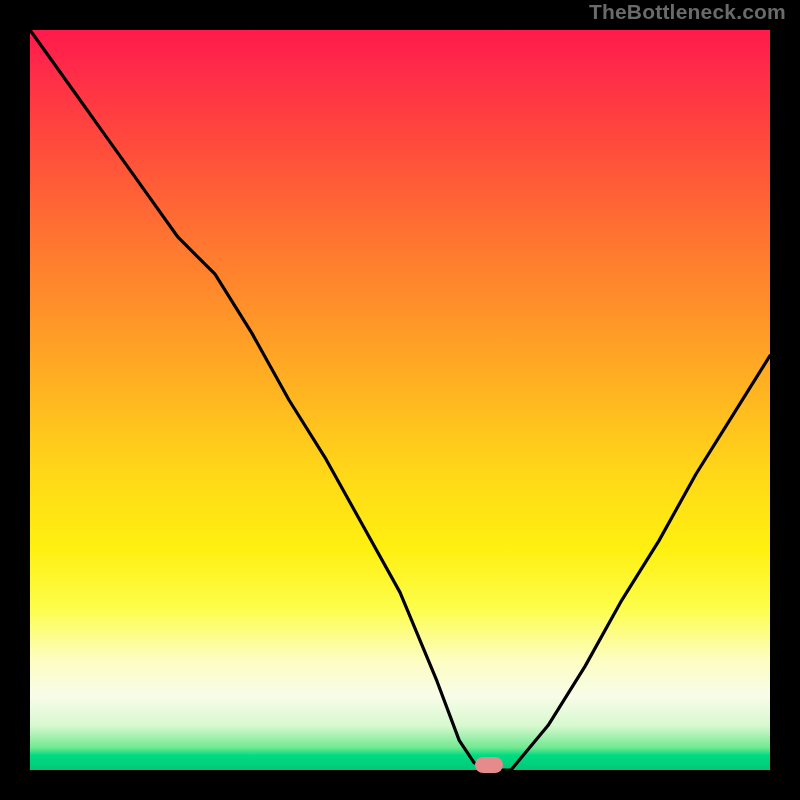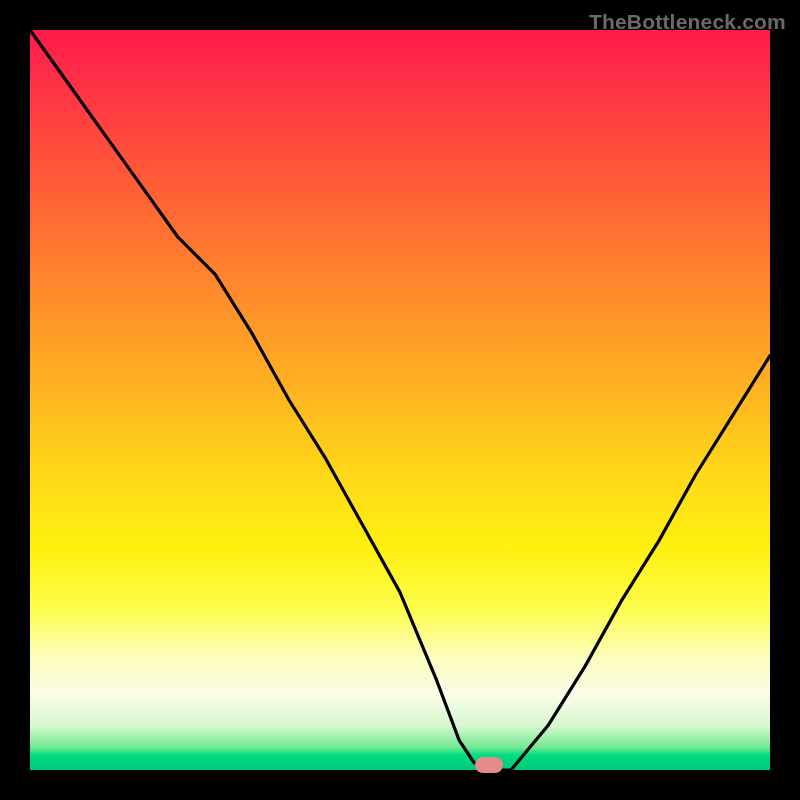--- a/index.html
+++ b/index.html
@@ -36,21 +36,21 @@
       #fdfdc0 85%,
       #f8fce8 90%,
       #d8f8d0 94%,
       #70e890 97%,
       #00dc82 98%,
       #00c878 100%
     );
   }
   .watermark {
     position: absolute;
-    top: 10px;
+    top: 0;
     right: 14px;
     font-family: Arial, Helvetica, sans-serif;
     font-size: 21px;
     font-weight: 600;
     color: #6a6a6a;
     letter-spacing: 0.2px;
   }
   svg.curve {
     position: absolute;
     left: 30px;

